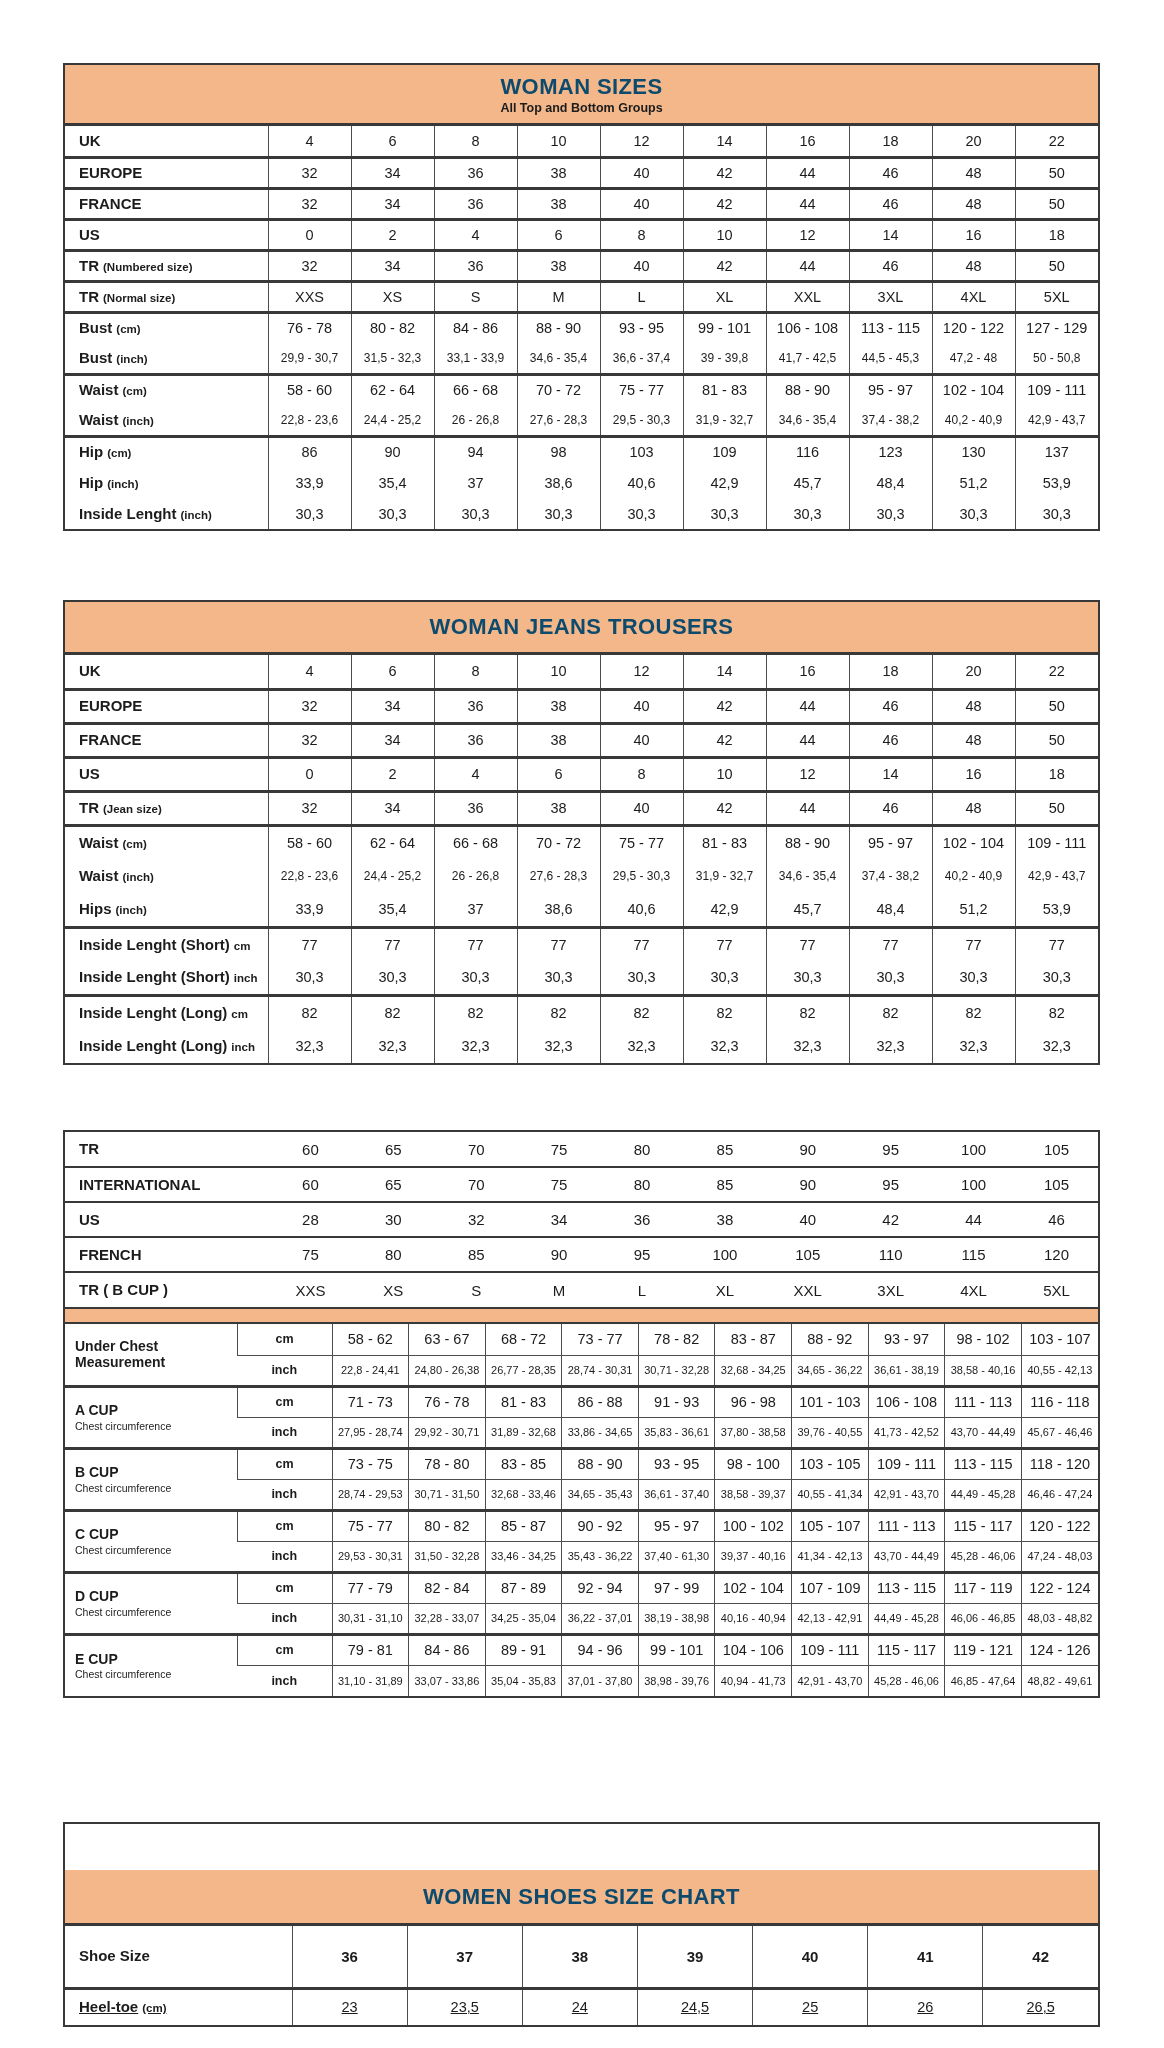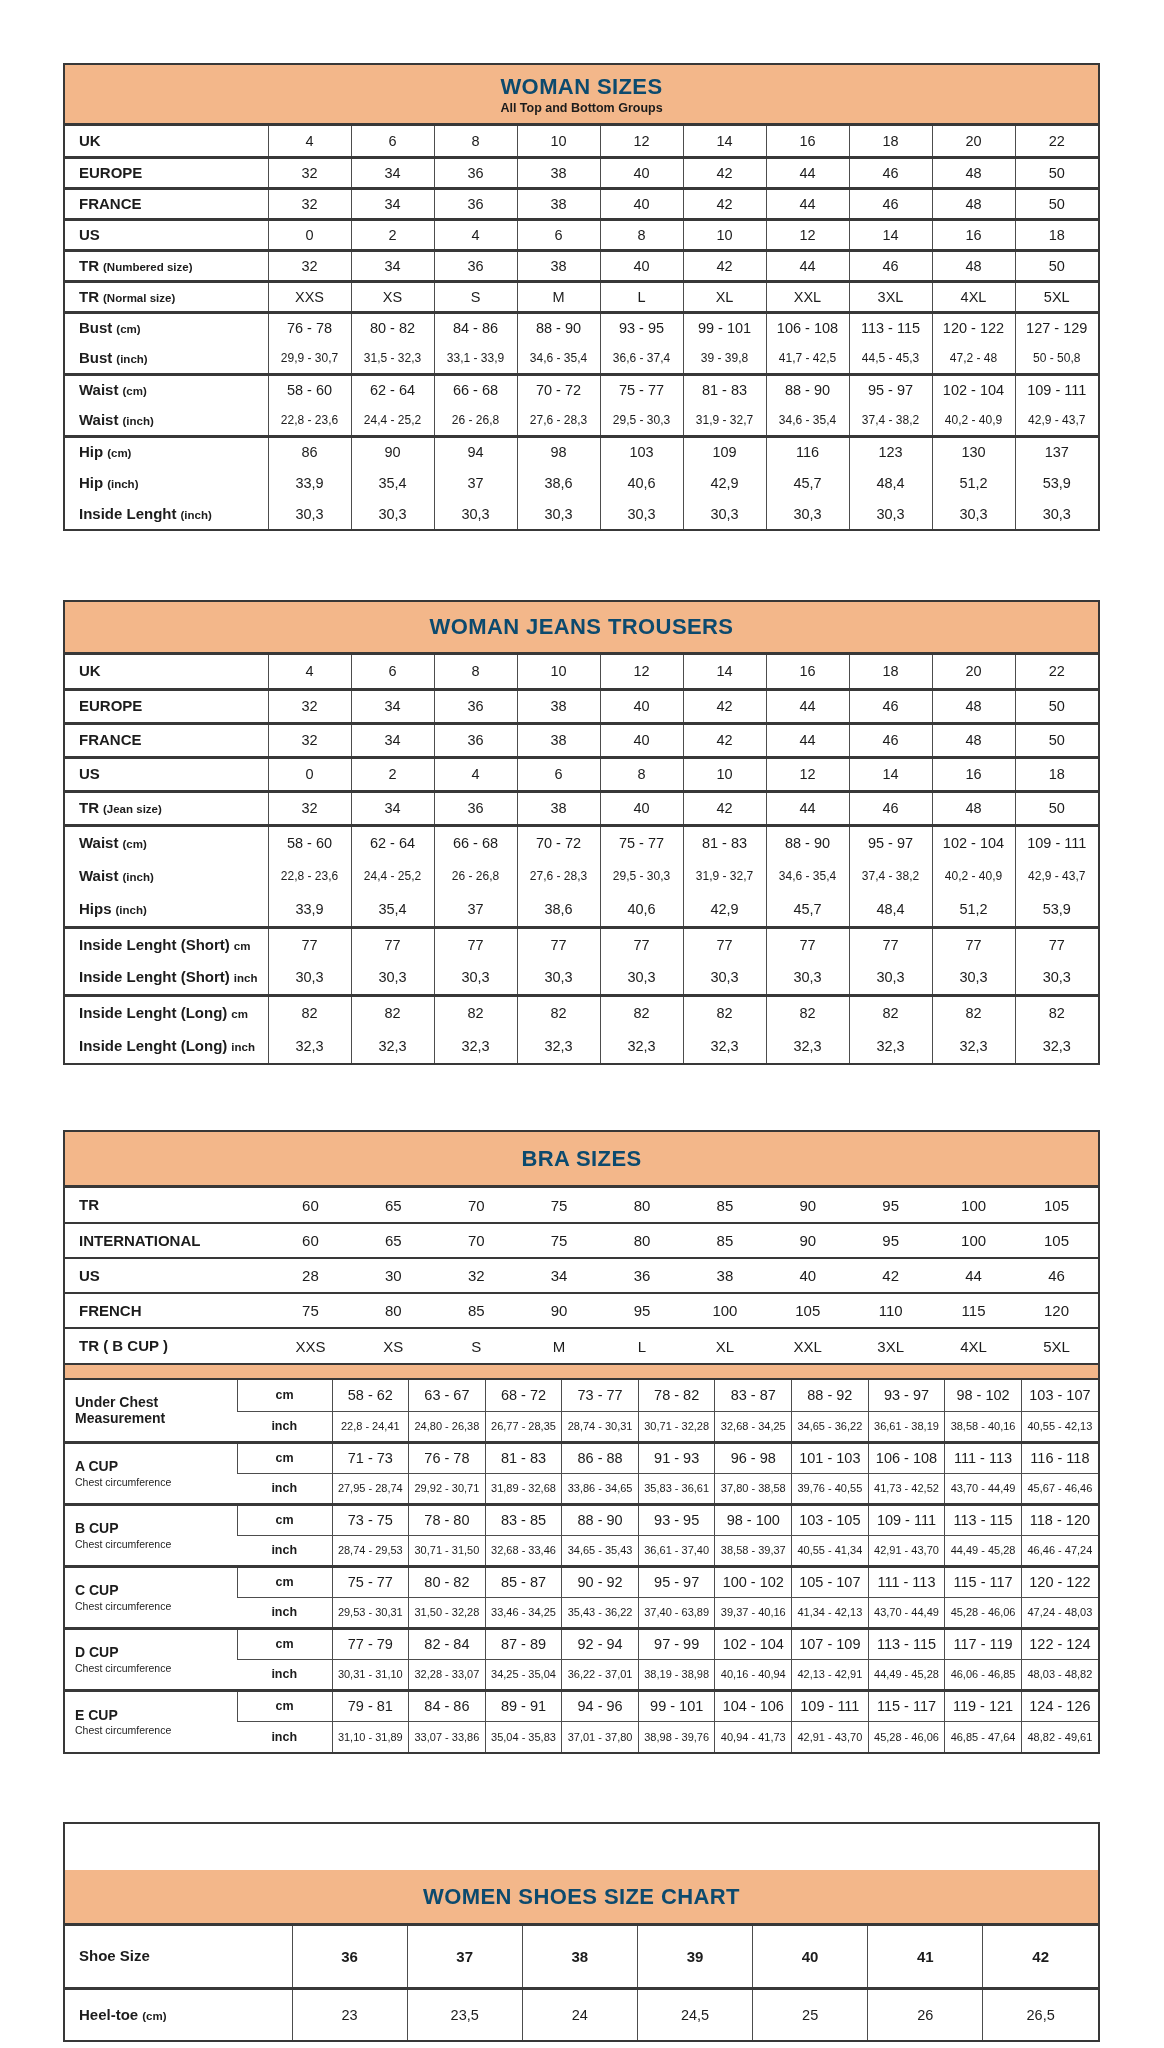--- a/index.html
+++ b/index.html
@@ -30,21 +30,21 @@
   .open tr.first td{border-top:none;}
 
   
   .lower tr.sub td{border-top:1.5px solid var(--border-mid);}
 
   .divider{height:13px;background:var(--band-bg);
            border-top:2.4px solid var(--border-dark);border-bottom:2.4px solid var(--border-dark);}
 
   #t0 tr{height:31px;} #t1 tr{height:34px;}
   #t2 .upper tr{height:35px;} #t2 .lower tr{height:31px;}
-  #t3 tr:first-child{height:62px;} #t3 tr:last-child{height:52px;}
+  #t3 tr:first-child{height:62px;} #t3 tr:last-child{height:37px;text-decoration:underline;}
 
   td.lbl{text-align:left;padding-left:14px;}
   .lb{font-weight:700;font-size:15px;}
   .ls{font-weight:600;font-size:11.5px;margin-left:4px;}
   td.val{text-align:center;font-size:14.5px;font-weight:500;}
   td.val.sm{font-size:12px;} td.val.xs{font-size:11px;}
   .open td.val{font-size:15px;}
   #t3 tr:first-child td.val{font-weight:700;font-size:15px;}
 
   td.cuplbl{text-align:left;padding-left:10px;white-space:normal;line-height:1.15;margin-left:34px;}
@@ -420,23 +420,20 @@
             <td class="val">32,3</td>
             <td class="val">32,3</td>
             <td class="val">32,3</td>
             <td class="val">32,3</td>
             <td class="val">32,3</td>
           </tr>
         </tbody>
       </table>
     </section>
   <section class="sheet" id="t2">
-      <div class="band">
-        <div class="t-title">BRA SIZES</div>
-      </div>
       <table class="tbl open upper">
         <colgroup>
           <col style="width: 204px;">
           <col>
           <col>
           <col>
           <col>
           <col>
           <col>
           <col>
@@ -634,21 +631,21 @@
             <td class="val">111 - 113</td>
             <td class="val">115 - 117</td>
             <td class="val">120 - 122</td>
           </tr>
           <tr class="sub">
             <td class="unit">inch</td>
             <td class="val xs">29,53 - 30,31</td>
             <td class="val xs">31,50 - 32,28</td>
             <td class="val xs">33,46 - 34,25</td>
             <td class="val xs">35,43 - 36,22</td>
-            <td class="val xs">37,40 - 63,89</td>
+            <td class="val xs">37,40 - 61,30</td>
             <td class="val xs">39,37 - 40,16</td>
             <td class="val xs">41,34 - 42,13</td>
             <td class="val xs">43,70 - 44,49</td>
             <td class="val xs">45,28 - 46,06</td>
             <td class="val xs">47,24 - 48,03</td>
           </tr>
           <tr class="grp">
             <td class="cuplbl" rowspan="2">
               <span class="cl-main">D CUP</span>
               <span class="cl-sub">Chest circumference</span>

